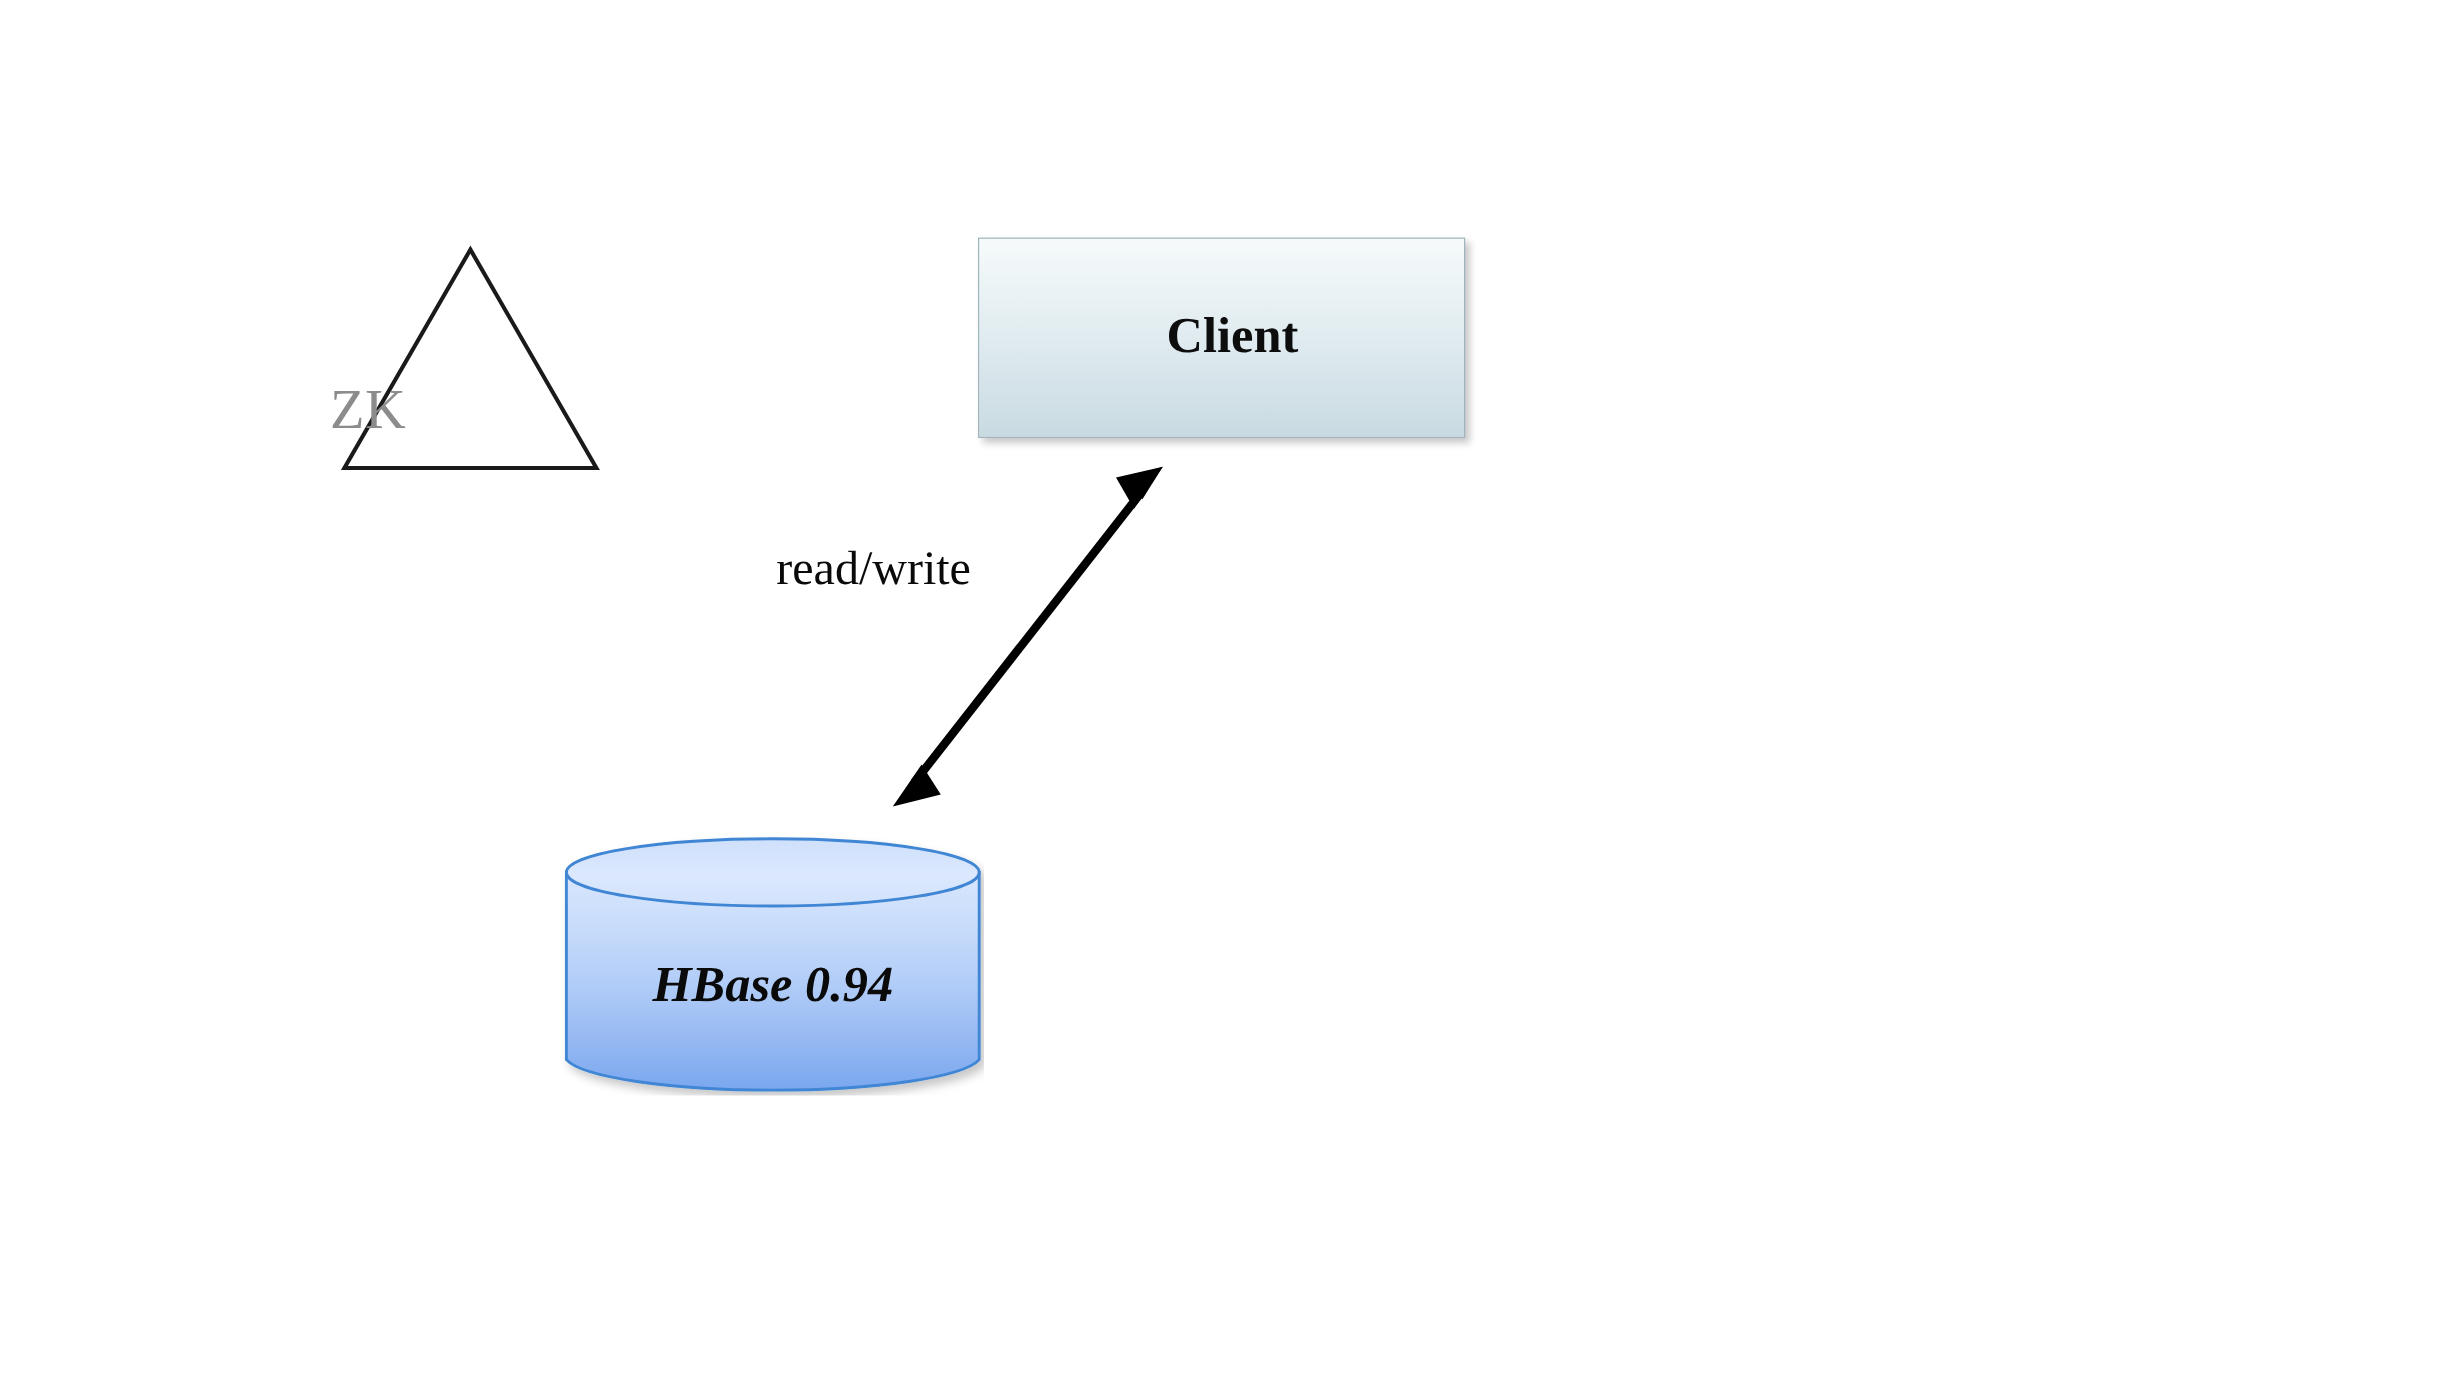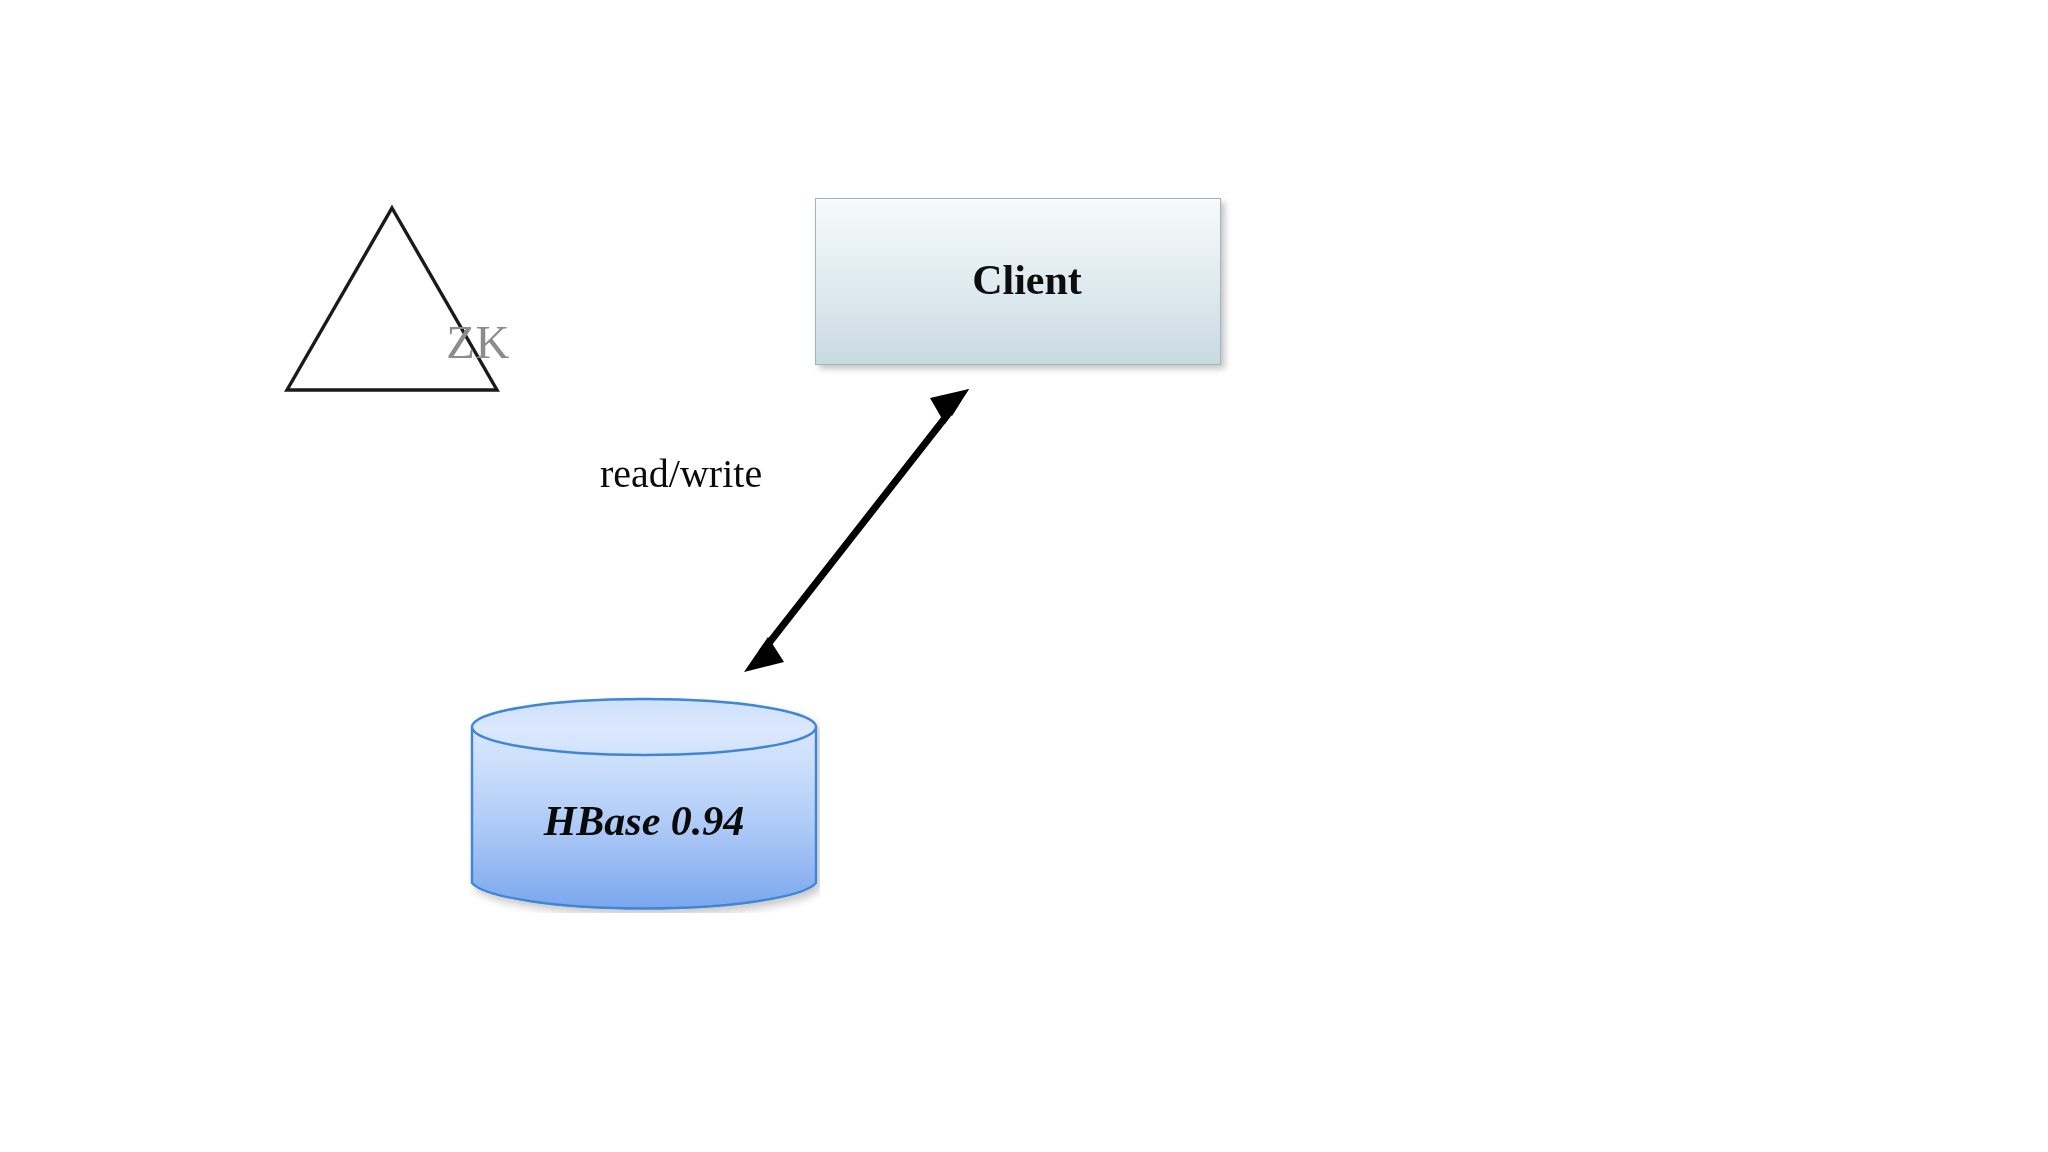--- a/index.html
+++ b/index.html
@@ -39,21 +39,21 @@
     top: 0;
     width: 235px;
     height: 205px;
     display: block;
   }
   .zk-label {
     position: absolute;
     left: 0;
     top: 124px;
     width: 235px;
-    text-align: right;
+    text-align: left;
     font-family: "Liberation Serif", "DejaVu Serif", serif;
     font-size: 47px;
     font-weight: 400;
     color: #8c8c8c;
     letter-spacing: 0.5px;
     line-height: 1;
     white-space: nowrap;
   }
 
   
@@ -135,21 +135,21 @@
     height: 1152px;
     display: block;
   }
 
   
   .edge-label {
     position: absolute;
     left: 600px;
     top: 452px;
     width: 256px;
-    text-align: left;
+    text-align: center;
     font-family: "Liberation Serif", "DejaVu Serif", serif;
     font-size: 40px;
     font-weight: 400;
     color: #0a0a0a;
     line-height: 1.1;
     white-space: nowrap;
   }
 </style>
 </head>
 <body>

